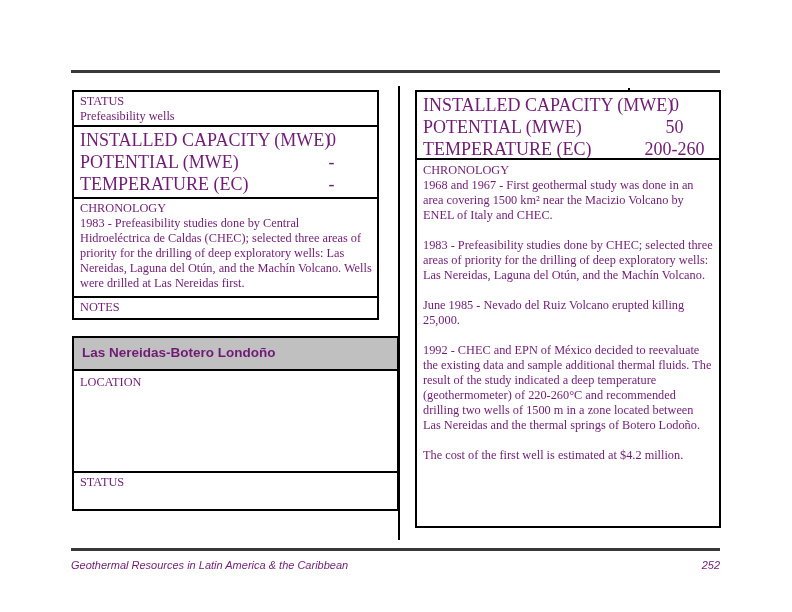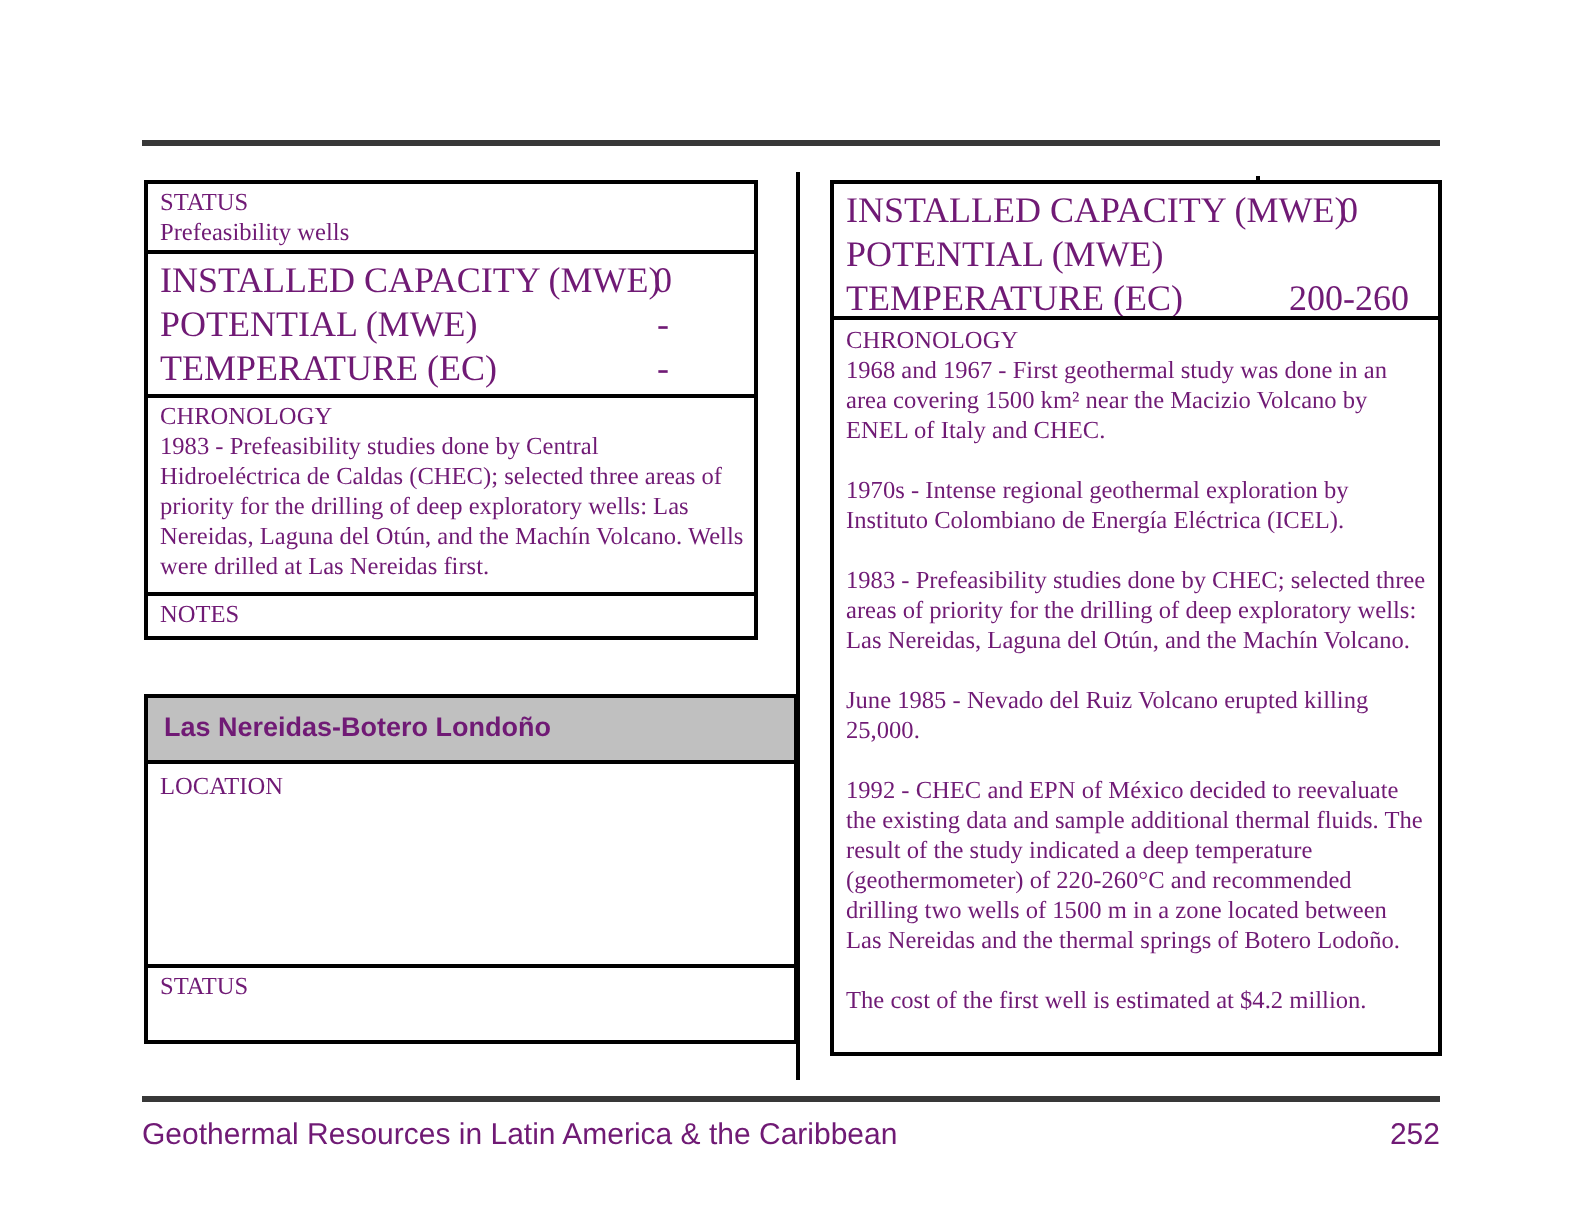--- a/index.html
+++ b/index.html
@@ -22,21 +22,21 @@
   .chron p.first { margin-top:0; }
   .graybar {
     background:#c0c0c0; font-family:"Liberation Sans", sans-serif;
     font-weight:bold; font-size:13.5px; line-height:17px;
     padding:6px 0 0 8px; border-bottom:2px solid #000;
   }
   .tick { position:absolute; width:2px; height:8px; background:#000; }
   .footer-bar {
     position:absolute; left:71px; top:559px; width:649px;
     display:flex; justify-content:space-between;
-    font-family:"Liberation Sans", sans-serif; font-size:15px;
+    font-family:"Liberation Sans", sans-serif; font-style:italic; font-size:11px;
   }
 </style>
 </head>
 <body>
 
 <div class="page">
 
   <div class="rule" style="left:71px; top:70px; width:649px; height:3px;"></div>
 
   <div class="vdiv" style="left:398px; top:86px; width:2px; height:454px;"></div>
@@ -69,21 +69,21 @@
     <div class="row sep cellpad" style="height:99px;">
       <div class="caps">CHRONOLOGY</div>
       <div class="txt">1983 - Prefeasibility studies done by Central Hidroeléctrica de Caldas (CHEC); selected three areas of priority for the drilling of deep exploratory wells:  Las Nereidas, Laguna del Otún, and the Machín Volcano. Wells were drilled at Las Nereidas first.</div>
     </div>
 
     <div class="row cellpad" style="height:32px;">
       <div class="caps">NOTES</div>
     </div>
   </div>
 
-  <div class="box" style="left:72px; top:347px; width:327px; height:175px;">
+  <div class="box" style="left:72px; top:336px; width:327px; height:175px;">
 
     <div class="row graybar" style="height:33px;">
       <span>Las Nereidas-Botero Londoño</span>
     </div>
 
     <div class="row sep cellpad" style="height:102px; padding-top:4px;">
       <div class="caps">LOCATION</div>
     </div>
 
     <div class="row cellpad" style="height:34px;">
@@ -93,31 +93,31 @@
 
   <div class="box" style="left:415px; top:90px; width:306px; height:438px;">
 
     <div class="row sep pair-group" style="height:68px;">
       <div class="pair">
         <span>INSTALLED CAPACITY (MWE)</span>
         <span class="val">0</span>
       </div>
       <div class="pair">
         <span>POTENTIAL (MWE)</span>
+        <span class="val">50</span>
       </div>
       <div class="pair">
         <span>TEMPERATURE (EC)</span>
         <span class="val">200-260</span>
       </div>
     </div>
 
     <div class="row cellpad chron" style="height:364px; padding-top:3px;">
       <div class="caps">CHRONOLOGY</div>
       <p class="txt first">1968 and 1967 - First geothermal study was done in an area covering 1500 km² near the Macizio Volcano by ENEL of Italy and CHEC.</p>
-      <p class="txt">1970s - Intense regional geothermal exploration by Instituto Colombiano de Energía Eléctrica (ICEL).</p>
       <p class="txt">1983 - Prefeasibility studies done by CHEC; selected three areas of priority for the drilling of deep exploratory wells:  Las Nereidas, Laguna del Otún, and the Machín Volcano.</p>
       <p class="txt">June 1985 - Nevado del Ruiz Volcano erupted killing 25,000.</p>
       <p class="txt">1992 - CHEC and EPN of México decided to reevaluate the existing data and sample additional thermal fluids. The result of the study indicated a deep temperature (geothermometer) of 220-260°C and recommended drilling two wells of 1500 m in a zone located between Las Nereidas and the thermal springs of Botero Lodoño.</p>
       <p class="txt">The cost of the first well is estimated at $4.2 million.</p>
     </div>
   </div>
 
   <div class="rule" style="left:71px; top:548px; width:649px; height:3px;"></div>
   <div class="footer-bar">
     <span>Geothermal Resources in Latin America &amp; the Caribbean</span>

